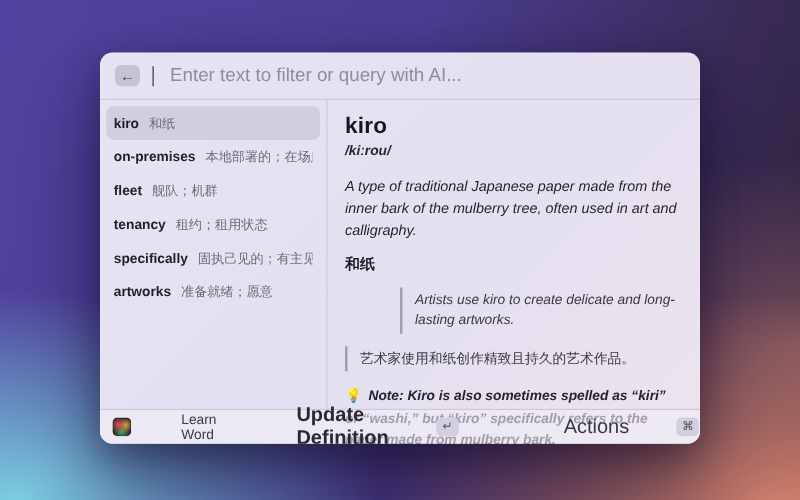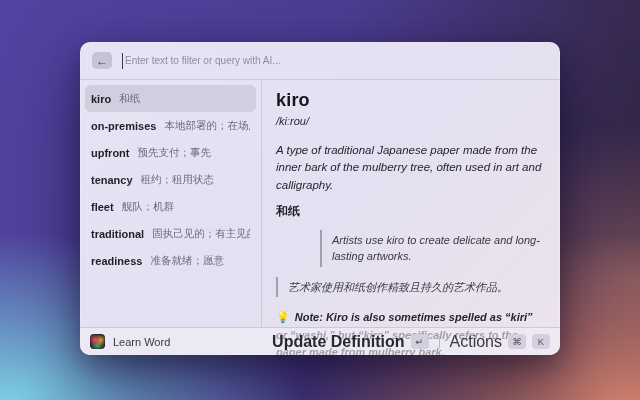--- a/index.html
+++ b/index.html
@@ -37,21 +37,21 @@
     width: 20px; height: 17px; border-radius: 5px;
     background: #c7c3d5;
     display: flex; align-items: center; justify-content: center;
     font-size: 12px; color: #43404e; flex: 0 0 auto;
     cursor: default;
   }
   .caret {
     width: 1px; height: 16px; background: #3c3950; margin-left: 10px; flex: 0 0 auto;
   }
   .search-placeholder {
-    margin-left: 2px; font-size: 10px; color: #908c9e; white-space: nowrap;
+    margin-left: 13px; font-size: 15px; color: #908c9e; white-space: nowrap;
   }
   
   .content { flex: 1 1 auto; display: flex; min-height: 0; }
   .list-col {
     width: 182px; flex: 0 0 182px;
     border-right: 1px solid #cdc9dc;
     padding-top: 5px;
   }
   .row {
     height: 27px; margin: 0 5px;
@@ -62,38 +62,39 @@
   }
   .row.selected { background: #d2cee0; }
   .row .word { font-size: 11px; font-weight: 700; color: #201e26; flex: 0 0 auto; }
   .row .trans { font-size: 10.5px; color: #6d6a78; margin-left: 8px; overflow: hidden; text-overflow: clip; }
   
   .detail {
     flex: 1 1 auto; padding: 10px 14px 0 14px; min-width: 0;
     color: #1d1b24;
   }
   .detail h1 { font-size: 18px; font-weight: 800; color: #17151d; letter-spacing: 0.2px; }
-  .pron { margin-top: 4px; font-size: 11px; font-style: italic; font-weight: 400; color: #2a2731; }
+  .pron { margin-top: 4px; font-size: 11px; font-style: italic; font-weight: 700; color: #2a2731; }
   .definition { margin-top: 15px; font-size: 11.5px; font-style: italic; line-height: 1.5; color: #211f28; max-width: 272px; }
   .zh-word { margin-top: 9px; font-size: 12px; font-weight: 700; color: #211f28; }
   .quote {
     margin-top: 10px; padding: 2px 0 2px 10px;
     border-left: 2px solid #a29eb2;
-    font-size: 11px; color: #3a3744; line-height: 1.5; max-width: 270px; font-style: italic;
+    font-size: 11px; color: #3a3744; line-height: 1.5; max-width: 270px;
   }
   .quote.en { font-style: italic; margin-left: 44px; }
   .note { margin-top: 12px; font-size: 11px; font-style: italic; font-weight: 600; line-height: 1.6; color: #26232e; max-width: 286px; }
   .note .bulb { font-style: normal; margin-right: 2px; }
   
   .footer {
     height: 28px; flex: 0 0 28px;
     border-top: 1px solid #cdc9dc;
     background: rgba(240,238,246,0.6);
     display: flex; align-items: center;
     padding: 0 10px;
+    gap: 32px;
   }
   .app-icon {
     width: 15px; height: 15px; border-radius: 4px; flex: 0 0 auto;
     background:
       radial-gradient(60% 60% at 32% 38%, #e05252 0%, rgba(224,82,82,0) 70%),
       radial-gradient(55% 55% at 70% 40%, #e8a33c 0%, rgba(232,163,60,0) 70%),
       radial-gradient(60% 60% at 50% 75%, #4da45c 0%, rgba(77,164,92,0) 75%),
       #2a2630;
     box-shadow: 0 0 0 0.5px rgba(0,0,0,0.35) inset;
   }
@@ -129,37 +130,33 @@
     <div class="list-col">
       <div class="row selected">
         <span class="word">kiro</span>
         <span class="trans">和纸</span>
       </div>
       <div class="row">
         <span class="word">on-premises</span>
         <span class="trans">本地部署的；在场所内的</span>
       </div>
       <div class="row">
-        <span class="word">upfront</span>
-        <span class="trans">预先支付；事先</span>
+        <span class="word">fleet</span>
+        <span class="trans">舰队；机群</span>
       </div>
       <div class="row">
         <span class="word">tenancy</span>
         <span class="trans">租约；租用状态</span>
       </div>
       <div class="row">
-        <span class="word">fleet</span>
-        <span class="trans">舰队；机群</span>
-      </div>
-      <div class="row">
-        <span class="word">traditional</span>
+        <span class="word">specifically</span>
         <span class="trans">固执己见的；有主见的</span>
       </div>
       <div class="row">
-        <span class="word">readiness</span>
+        <span class="word">artworks</span>
         <span class="trans">准备就绪；愿意</span>
       </div>
     </div>
 
     <div class="detail">
       <h1>kiro</h1>
       <div class="pron">/kiːrou/</div>
       <div class="definition">A type of traditional Japanese paper made from the inner bark of the mulberry tree, often used in art and calligraphy.</div>
       <div class="zh-word">和纸</div>
       <div class="quote en">Artists use kiro to create delicate and long-lasting artworks.</div>

